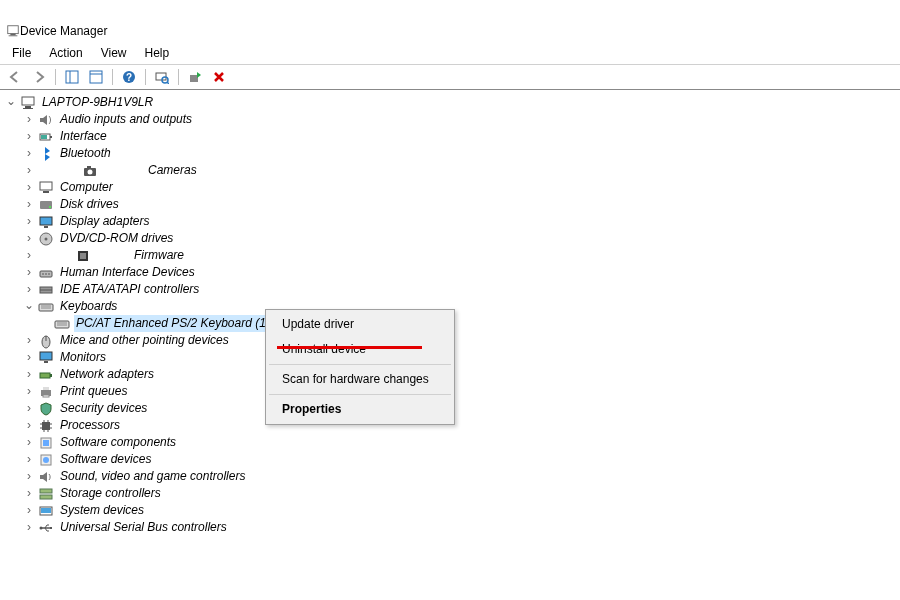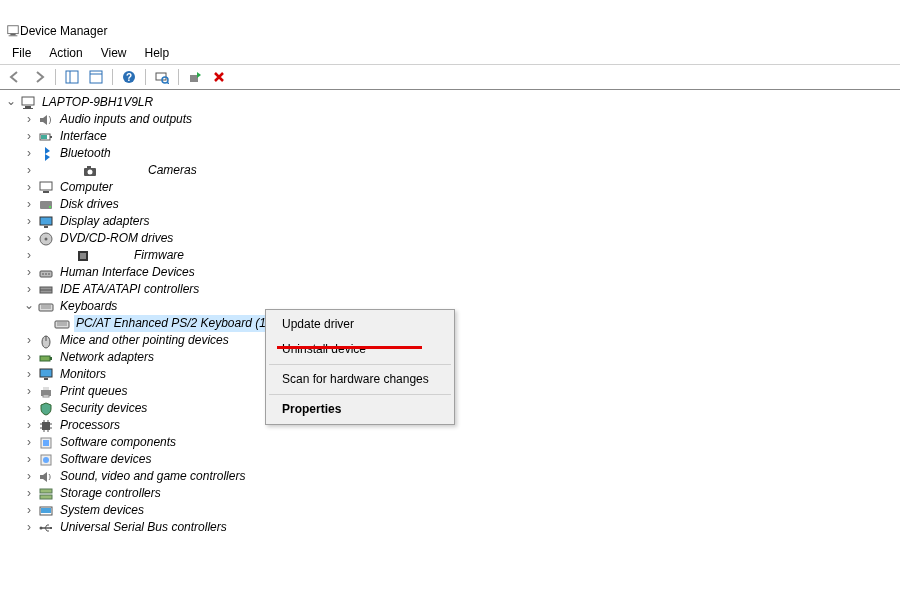--- a/index.html
+++ b/index.html
@@ -351,35 +351,35 @@
             <ellipse cx="8" cy="9" rx="4" ry="6" fill="#ccc" stroke="#555"></ellipse>
             <line x1="8" y1="3" x2="8" y2="8" stroke="#555"></line>
           </svg>
         </span>
         <span class="nlabel">Mice and other pointing devices</span>
       </div>
       <div class="node" style="padding-left: 20px;">
         <span class="twisty closed"></span>
         <span class="nicon">
           <svg width="16" height="16" viewBox="0 0 16 16">
+            <rect x="2" y="2" width="12" height="8" fill="#4aa3df" stroke="#333"></rect>
+            <rect x="6" y="11" width="4" height="2" fill="#555"></rect>
+          </svg>
+        </span>
+        <span class="nlabel">Monitors</span>
+      </div>
+      <div class="node" style="padding-left: 20px;">
+        <span class="twisty closed"></span>
+        <span class="nicon">
+          <svg width="16" height="16" viewBox="0 0 16 16">
             <rect x="2" y="6" width="10" height="5" fill="#7a5" stroke="#363"></rect>
             <rect x="12" y="7" width="2" height="3" fill="#363"></rect>
           </svg>
         </span>
         <span class="nlabel">Network adapters</span>
-      </div>
-      <div class="node" style="padding-left: 20px;">
-        <span class="twisty closed"></span>
-        <span class="nicon">
-          <svg width="16" height="16" viewBox="0 0 16 16">
-            <rect x="2" y="2" width="12" height="8" fill="#4aa3df" stroke="#333"></rect>
-            <rect x="6" y="11" width="4" height="2" fill="#555"></rect>
-          </svg>
-        </span>
-        <span class="nlabel">Monitors</span>
       </div>
       <div class="node" style="padding-left: 20px;">
         <span class="twisty closed"></span>
         <span class="nicon">
           <svg width="16" height="16" viewBox="0 0 16 16">
             <rect x="3" y="6" width="10" height="6" fill="#888"></rect>
             <rect x="5" y="3" width="6" height="3" fill="#ddd"></rect>
             <rect x="5" y="11" width="6" height="2" fill="#fff" stroke="#888"></rect>
           </svg>
         </span>

